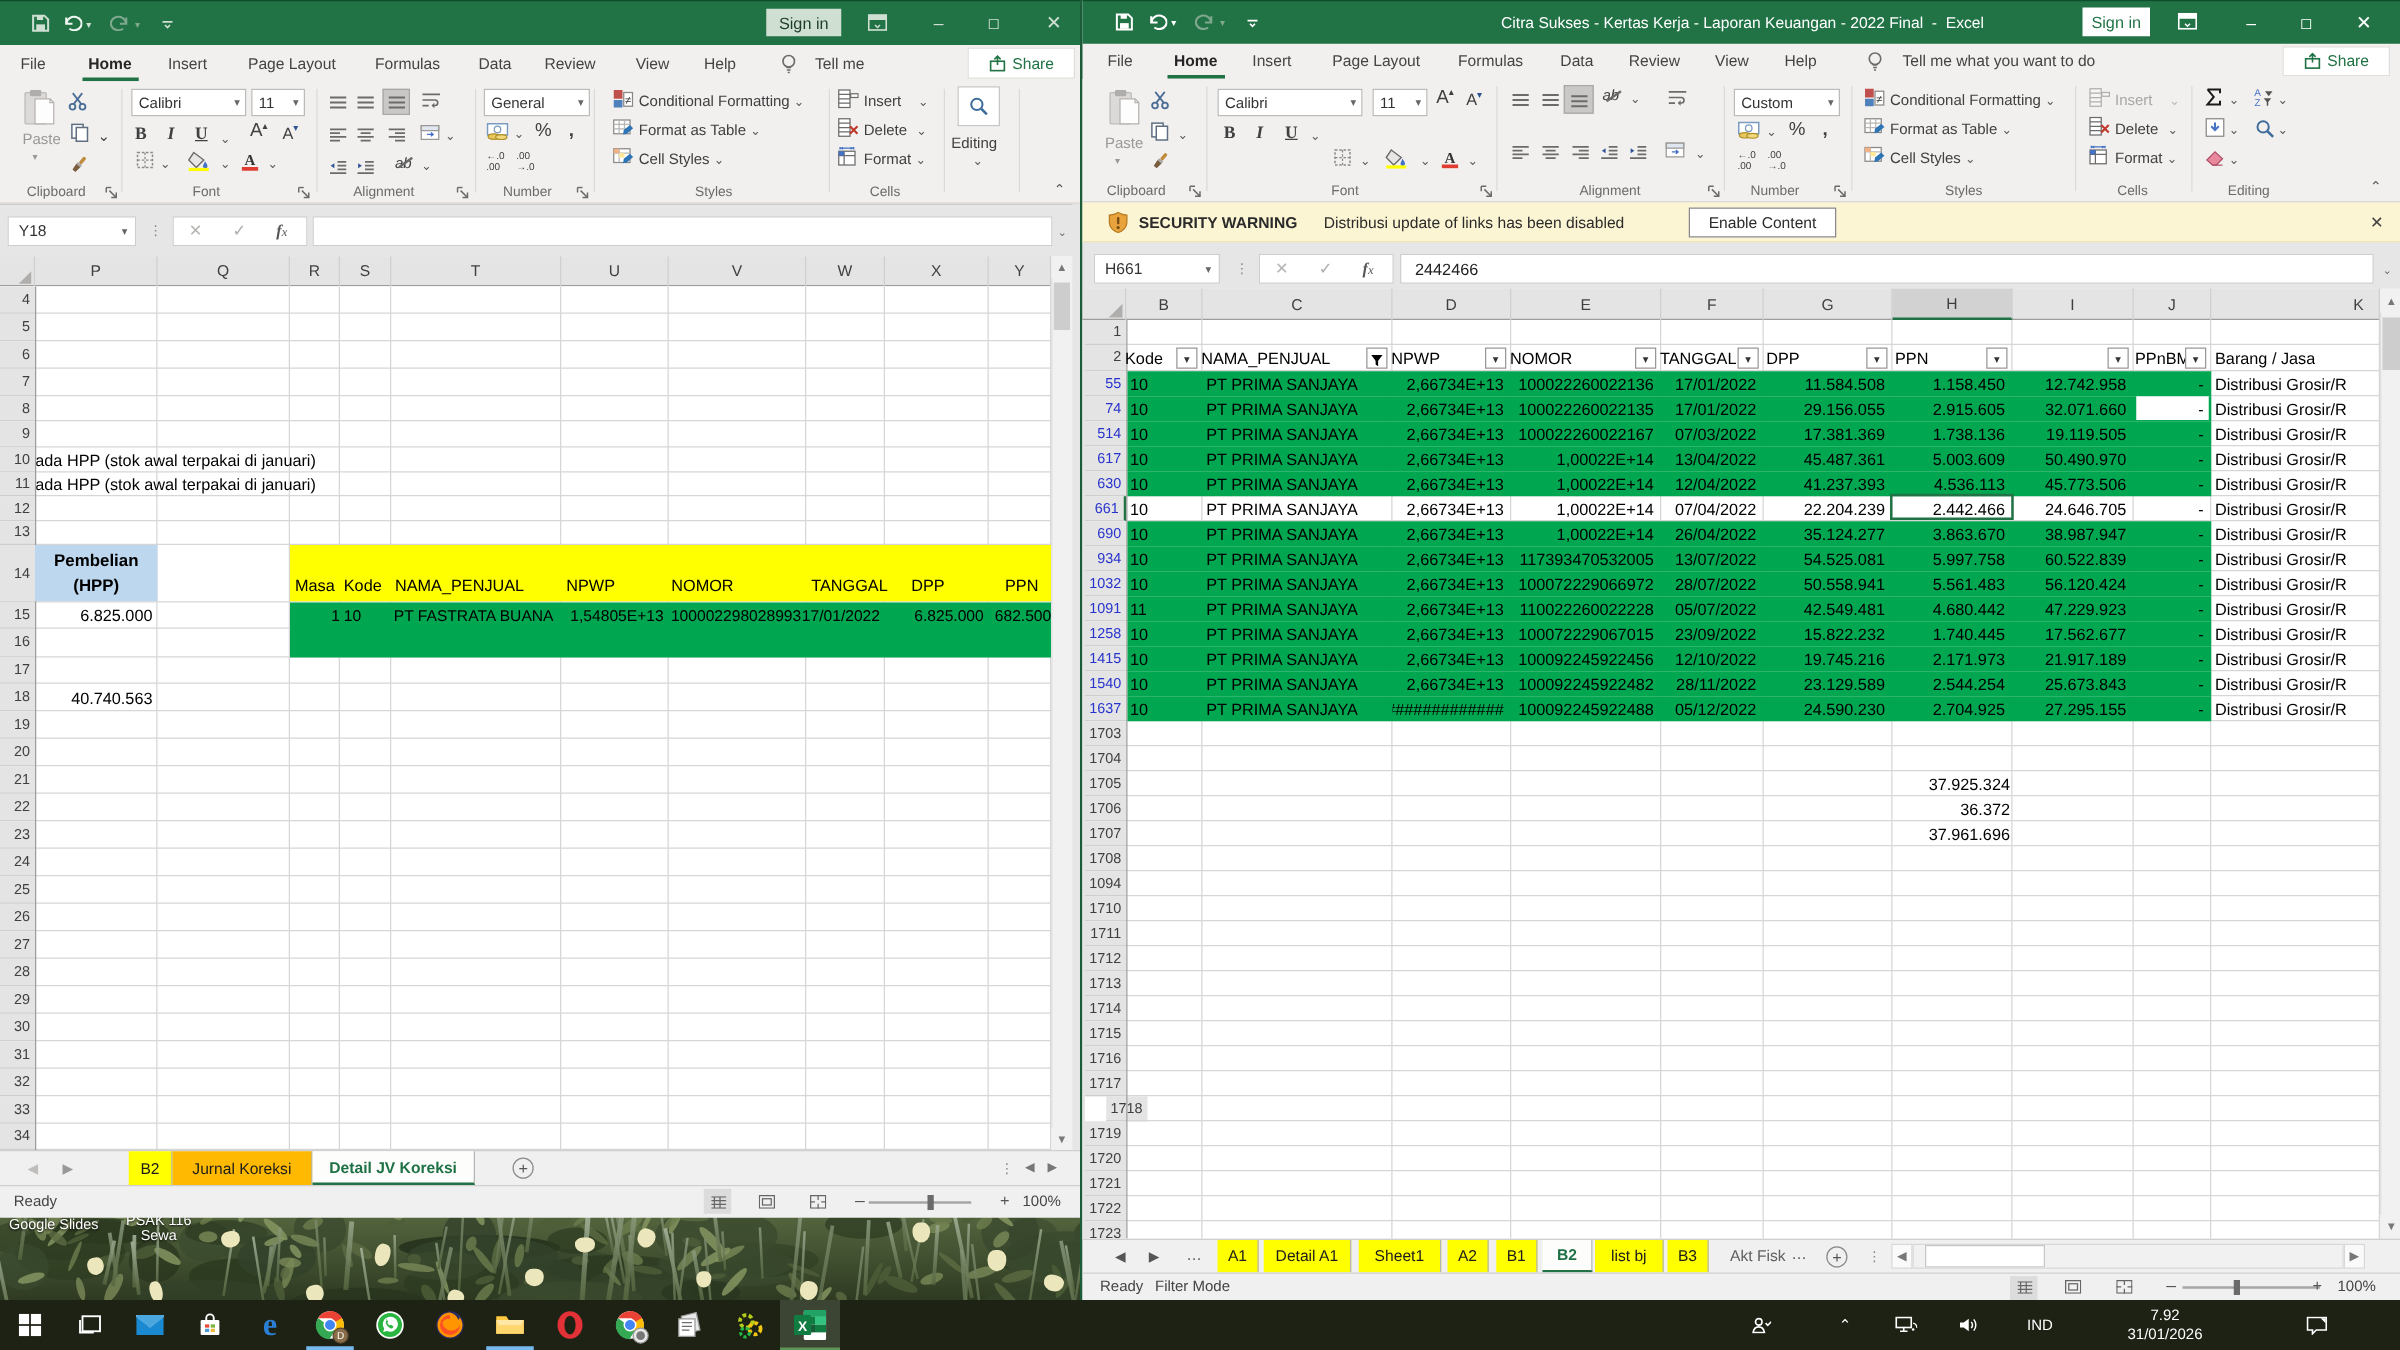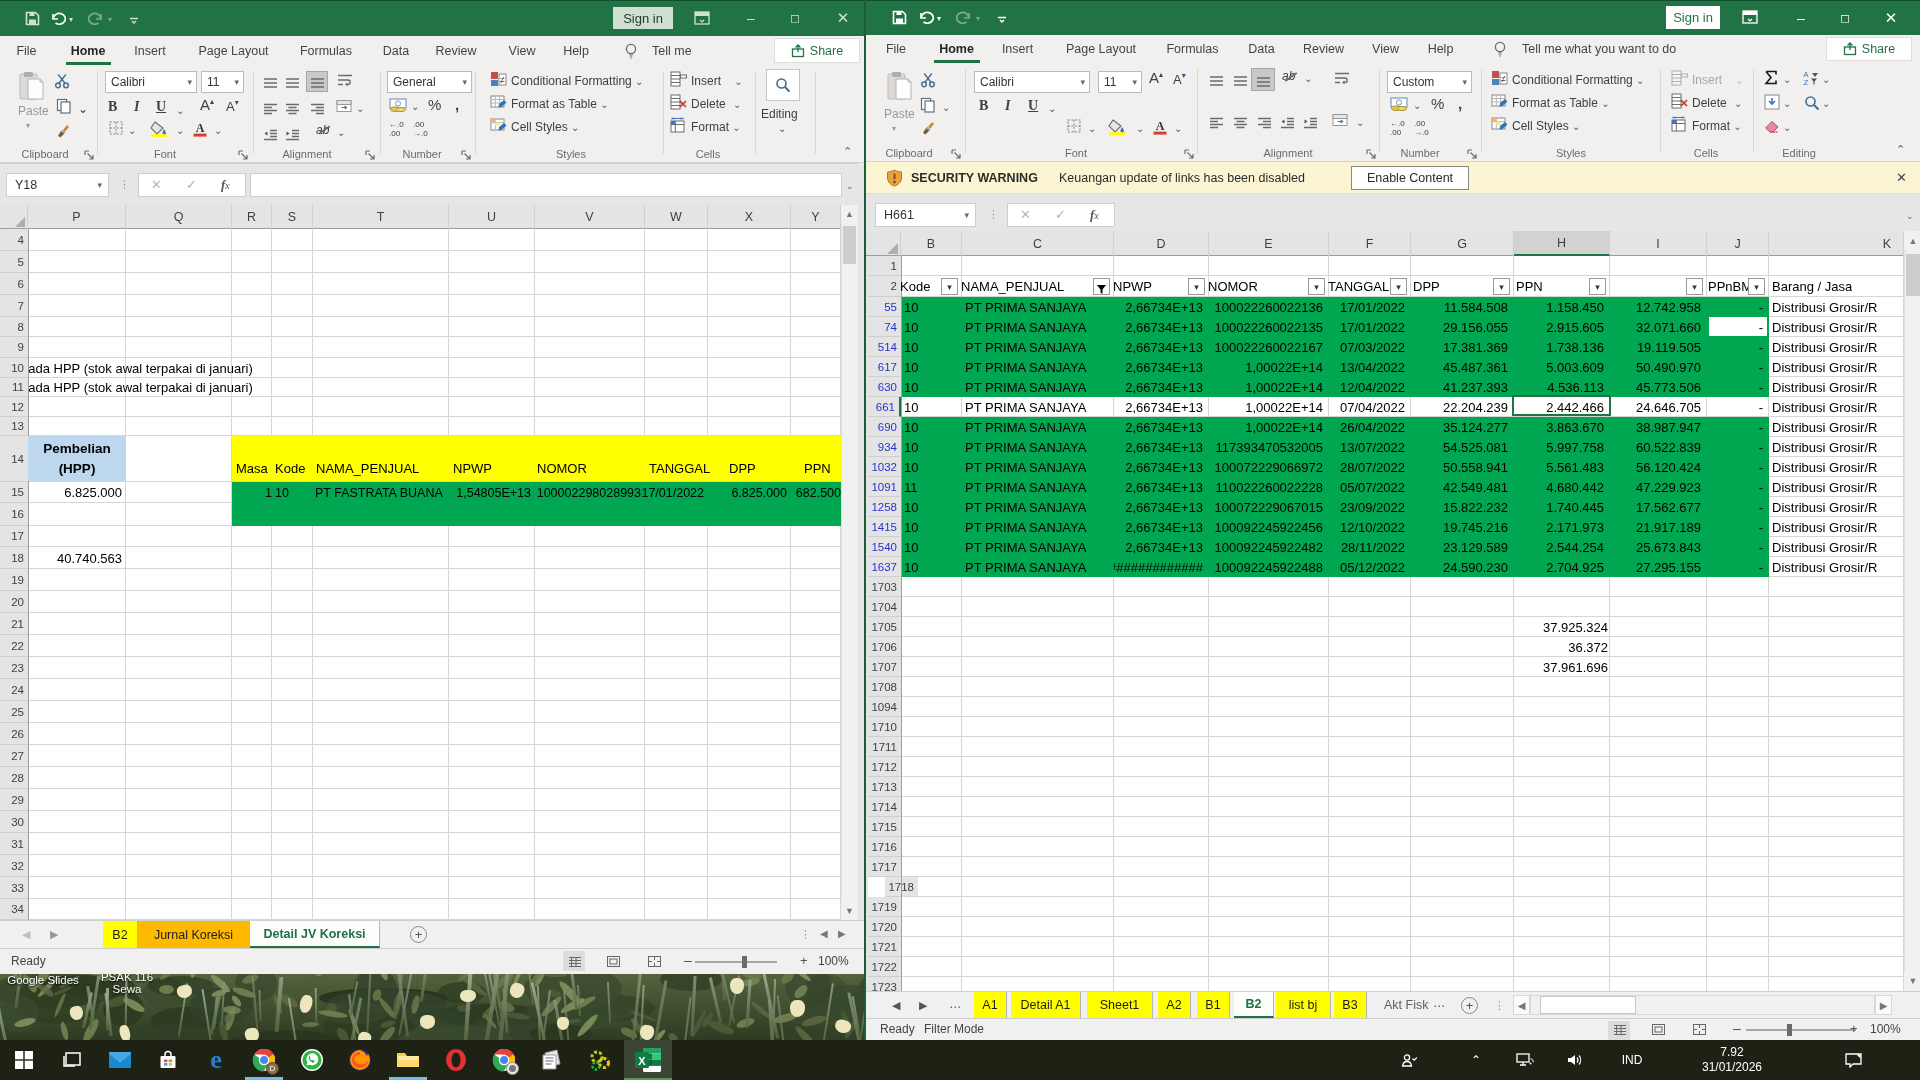--- a/index.html
+++ b/index.html
@@ -677,20 +677,21 @@
       </svg></div>
 <div class="abs" style="left:71px;top:14px;color:#fff;font-size:8px;">▾</div>
 <div class="abs" style="left:90px;top:10px;"><svg width="16" height="14" viewBox="0 0 16 14">
         <path d="M13 3v5H8" fill="none" stroke="#7fa88e" stroke-width="1.7"></path>
         <path d="M12.7 7.5a6 5.4 0 1 0-2.2 4.5" fill="none" stroke="#7fa88e" stroke-width="1.7"></path>
       </svg></div>
 <div class="abs" style="left:110px;top:14px;color:#7fa88e;font-size:8px;">▾</div>
 <div class="abs" style="left:130px;top:12px;"><svg width="12" height="12" viewBox="0 0 12 12">
         <path d="M2 3.5h8M4 6l2 2 2-2" stroke="#ffffff" stroke-width="1.4" fill="none"></path>
       </svg></div>
+<div class="ttext" style="left:278px;width:500px;color:#fff;font-size:12.5px;">Citra Sukses - Kertas Kerja - Laporan Keuangan - 2022 Final&nbsp;&nbsp;-&nbsp;&nbsp;Excel</div>
 <div class="signin" style="left:800px;top:6px;width:54px;height:23px;background:#fff;color:#217346;">Sign in</div>
 <div class="abs" style="left:876px;top:10px;"><svg width="16" height="14" viewBox="0 0 16 14">
         <rect x="1" y="1" width="14" height="12" fill="none" stroke="#ffffff" stroke-width="1.3"></rect>
         <rect x="1" y="1" width="14" height="4" fill="#ffffff"></rect>
         <path d="M6 9l2 2 2-2" stroke="#ffffff" stroke-width="1.2" fill="none"></path>
       </svg></div>
 <div class="wctl" style="left:920px;width:30px;color:#fff;">–</div>
 <div class="wctl" style="left:964px;width:30px;color:#fff;font-size:12px;">◻</div>
 <div class="wctl" style="left:1008px;width:34px;color:#fff;font-size:15px;">✕</div>
 <div class="rtabs" style="top:35px;height:28px;">
@@ -913,34 +914,37 @@
 <div class="glab" style="left:898px;width:70px;">Editing</div>
 <div class="abs chev" style="left:1030px;top:80px;font-size:11px;color:#555;">⌃</div>
 </div>
 <div class="secbar" style="top:162px;height:32px;">
 <div class="abs" style="left:20px;top:7px;"><svg width="17" height="18" viewBox="0 0 17 18">
           <path d="M8.5 1C6 2.5 3.5 3 1.5 3v6c0 4 3.3 7 7 8 3.7-1 7-4 7-8V3c-2 0-4.5-.5-7-2z" fill="#e8a33d" stroke="#b5791f"></path>
           <rect x="7.6" y="4.5" width="1.9" height="6" rx=".9" fill="#7a4b12"></rect>
           <circle cx="8.5" cy="13" r="1.3" fill="#7a4b12"></circle>
         </svg></div>
 <div class="abs" style="left:45px;top:9px;font-weight:bold;font-size:12.5px;">SECURITY WARNING</div>
-<div class="abs" style="left:193px;top:9px;">Keuangan update of links has been disabled</div>
+<div class="abs" style="left:193px;top:9px;">Distribusi update of links has been disabled</div>
 <div class="abs" style="left:485px;top:4px;width:118px;height:24px;background:#fff;border:1px solid #8a8886;display:flex;align-items:center;justify-content:center;">Enable Content</div>
 <div class="abs" style="left:1030px;top:8px;color:#444;font-size:13px;">✕</div>
 </div>
 <div class="fbar" style="top:194px;height:37px;"></div>
 <div class="fbox" style="left:9px;top:203px;width:101px;height:24px;font-size:12.5px;color:#333;">
       <span style="position:absolute;left:8px;top:4px;">H661</span>
       <span style="position:absolute;right:6px;top:6px;font-size:9px;color:#666;">▾</span>
     </div>
 <div class="abs" style="left:122px;top:208px;color:#8a8a8a;font-size:11px;">⋮</div>
 <div class="fbox" style="left:141px;top:203px;width:108px;height:24px;"></div>
 <div class="abs" style="left:154px;top:207px;color:#b8b6b4;font-size:13px;">✕</div>
 <div class="abs" style="left:189px;top:207px;color:#b0b0b0;font-size:13px;">✓</div>
 <div class="abs" style="left:224px;top:207px;color:#555;font-size:13px;font-style:italic;font-family:Liberation Serif,serif;"><b>f</b><span style="font-size:10px;">x</span></div>
+<div class="fbox" style="left:254px;top:203px;width:779px;height:24px;">
+      <span style="position:absolute;left:11px;top:4px;font-size:13px;color:#222;">2442466</span>
+    </div>
 <div class="abs" style="left:1040px;top:211px;color:#666;font-size:9px;">⌄</div>
 <div class="ghead" style="left:0;top:231px;width:1038px;height:25px;border-bottom:1px solid #9f9d9c;"></div>
 <div class="gh" style="left:35px;width:61px;top:231px;height:25px;">B</div>
 <div class="gh" style="left:96px;width:152px;top:231px;height:25px;">C</div>
 <div class="gh" style="left:248px;width:95px;top:231px;height:25px;">D</div>
 <div class="gh" style="left:343px;width:120px;top:231px;height:25px;">E</div>
 <div class="gh" style="left:463px;width:82px;top:231px;height:25px;">F</div>
 <div class="gh" style="left:545px;width:103px;top:231px;height:25px;">G</div>
 <div class="gh" style="left:648px;width:96px;top:231px;height:25px; background:#d2d2d2;border-bottom:2px solid #217346;">H</div>
 <div class="gh" style="left:744px;width:97px;top:231px;height:25px;">I</div>

